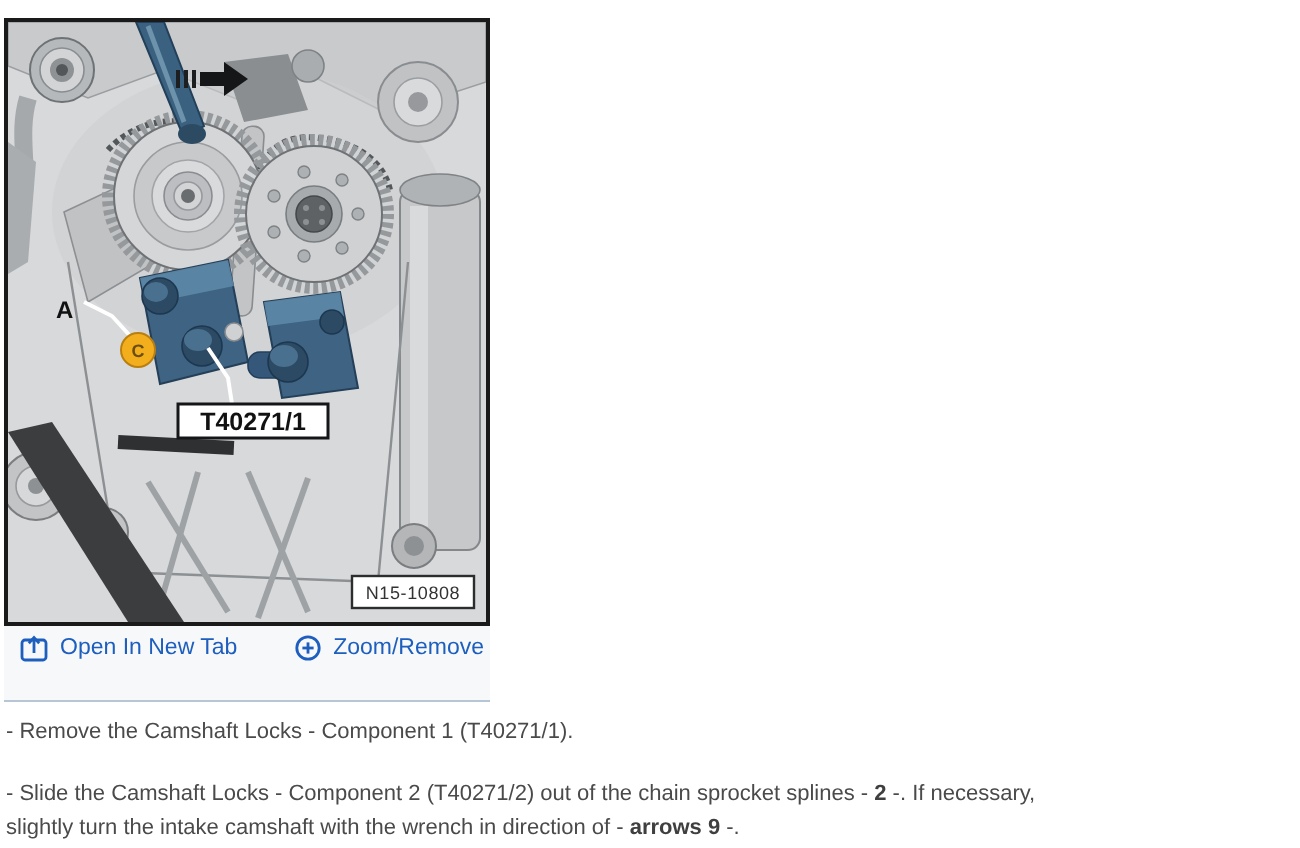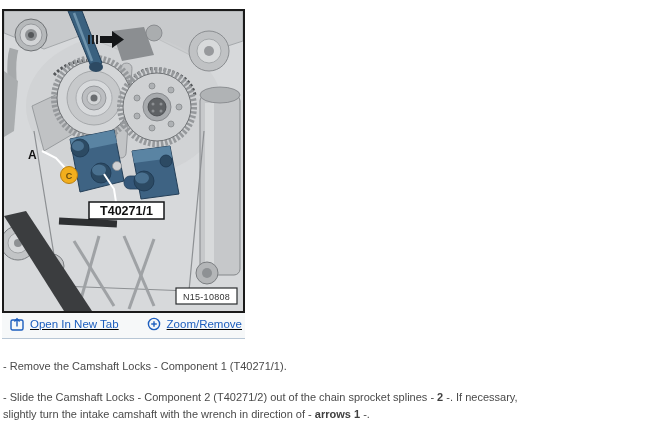--- a/index.html
+++ b/index.html
@@ -6,21 +6,21 @@
   body{
     width:650px;height:424px;position:relative;overflow:hidden;
     background:#ffffff;
     font-family:"Liberation Sans","DejaVu Sans",sans-serif;
   }
   .figure{position:absolute;left:2px;top:9px;width:243px;}
   .figure-image{border:2px solid #1a1a1a;background:#d7d9db;line-height:0;}
   .figure-image svg{display:block;}
   .figure-toolbar{
     height:21px;display:flex;align-items:center;justify-content:space-between;
-    padding:0 3px 4px 8px;background:#f6f8f9;border-bottom:1px solid #b7c6d5;text-decoration:underline;
+    padding:0 3px 16px 8px;background:#f6f8f9;border-bottom:1px solid #b7c6d5;
   }
   .link{
     color:#1d5ebe;font-size:11.5px;text-decoration:none;cursor:pointer;
     display:flex;align-items:center;gap:6px;white-space:nowrap;
   }
   .link svg{flex:0 0 auto;}
   .instructions{
     position:absolute;left:0;top:358px;width:557px;box-sizing:border-box;
     padding:0 5px 0 3px;color:#4a4a4a;font-size:11px;line-height:17px;
   }
@@ -176,14 +176,14 @@
         <line x1="7" y1="4.2" x2="7" y2="9.8" stroke="#1d5ebe" stroke-width="1.4"></line>
         <line x1="4.2" y1="7" x2="9.8" y2="7" stroke="#1d5ebe" stroke-width="1.4"></line>
       </svg>
       <span>Zoom/Remove</span>
     </a>
   </div>
 </div>
 
 <div class="instructions">
   <p><span>-  Remove the Camshaft Locks - Component 1 (T40271/1).</span></p>
-  <p><span>-  Slide the Camshaft Locks - Component 2 (T40271/2) out of the chain sprocket splines - </span><b>2</b><span> -. If necessary, slightly turn the intake camshaft with the wrench in direction of - </span><b>arrows 1</b><span> -.</span></p>
+  <p><span>-  Slide the Camshaft Locks - Component 2 (T40271/2) out of the chain sprocket splines - </span><b>2</b><span> -. If necessary, slightly turn the intake camshaft with the wrench in direction of - </span><b>arrows 9</b><span> -.</span></p>
 </div>
 
 </body></html>

